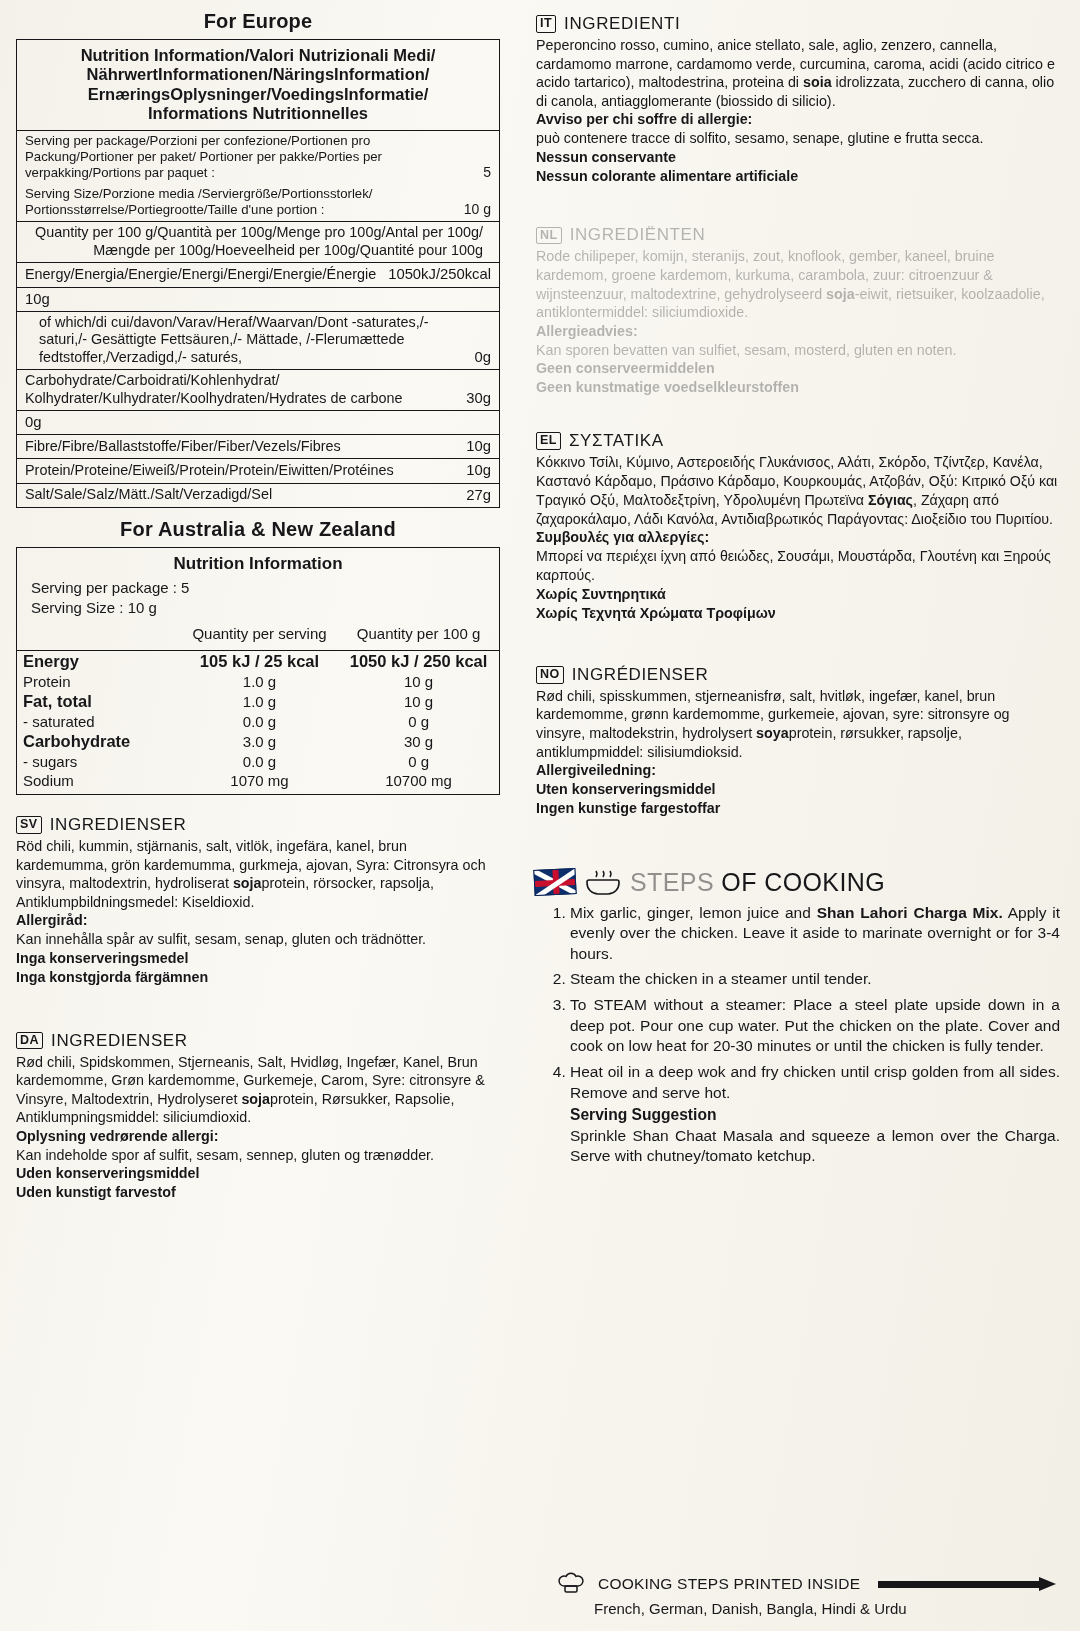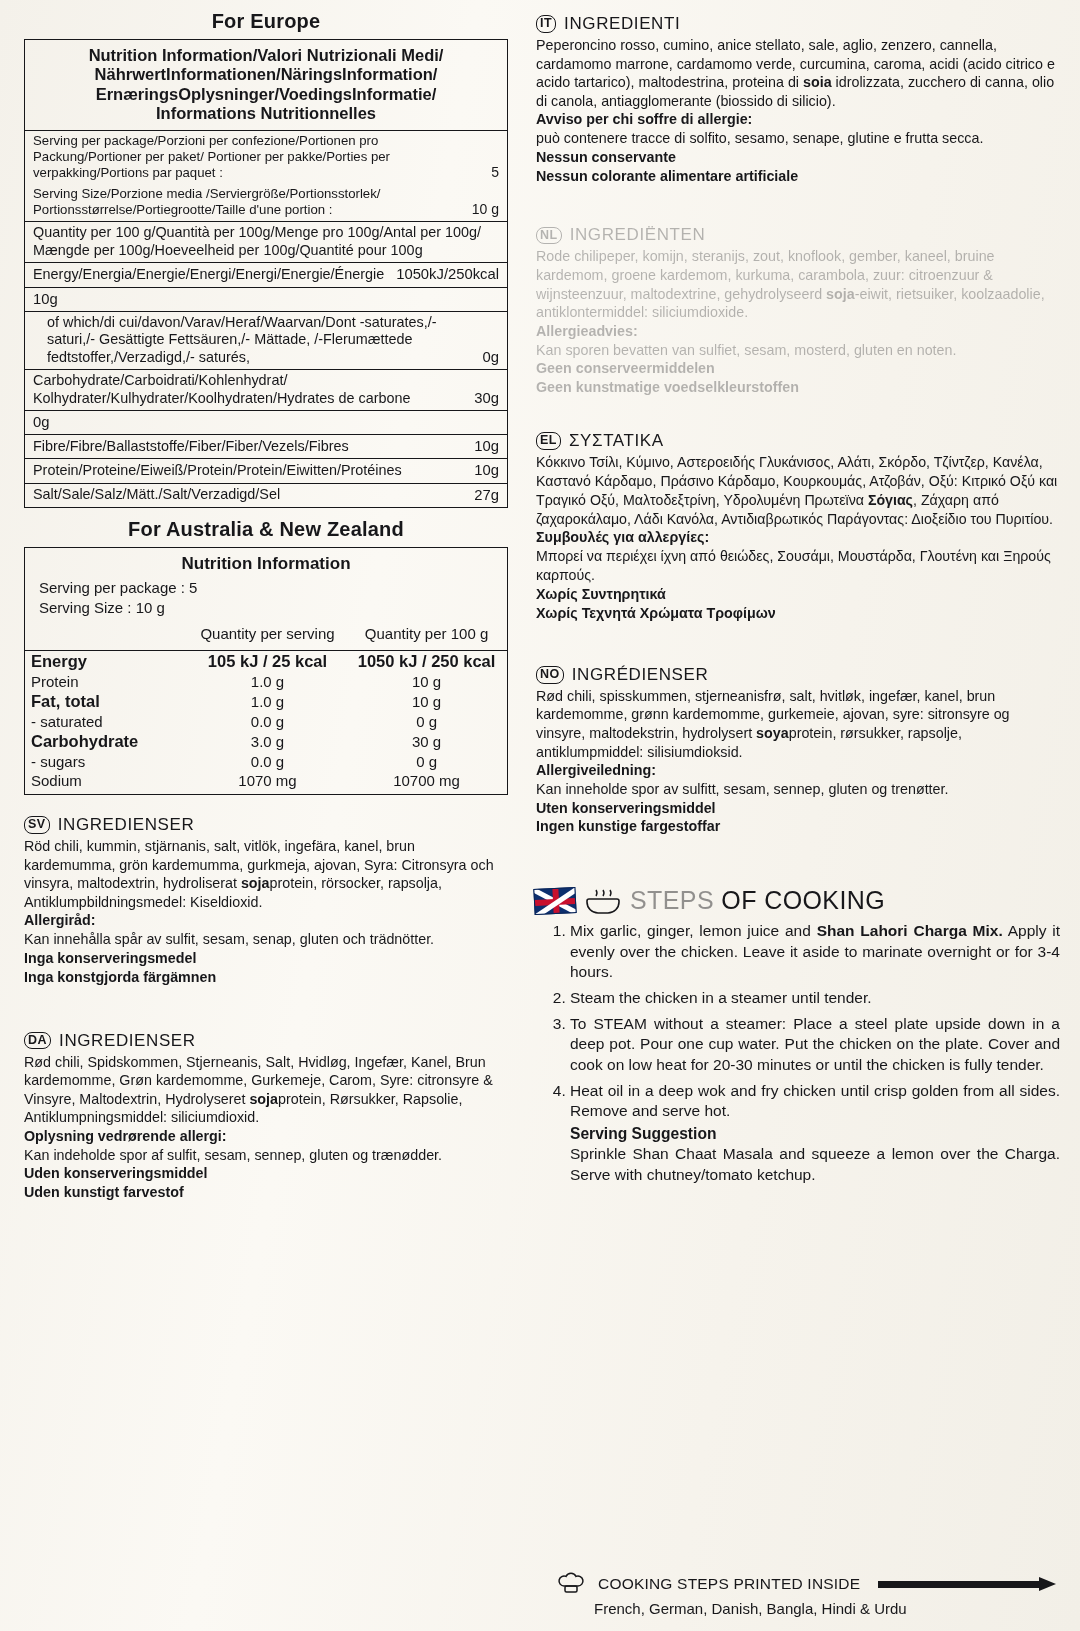--- a/index.html
+++ b/index.html
@@ -10,21 +10,21 @@
     font-family: "Liberation Sans", sans-serif;
     color: #17171a;
     position: relative;
     overflow: hidden;
   }
   .page {
     position: absolute; inset: 0;
     background: linear-gradient(100deg,#f4f1ea 0%,#fbf9f4 35%,#f6f3ec 70%,#f2efe7 100%);
   }
   .col-left {
-    position: absolute; left: 16px; top: 0; width: 500px; height: 1631px;
+    position: absolute; left: 8px; top: 0; width: 500px; height: 1631px;
   }
   .col-right {
     position: absolute; left: 528px; top: 0; width: 540px; height: 1631px;
   }
 
   
   .region-title {
     text-align: center; font-size: 20px; font-weight: 700; letter-spacing:.2px;
     margin: 10px 0 6px 0;
   }
@@ -40,21 +40,21 @@
   .nut-head div { white-space: nowrap; }
   .hr { border-top: 1.3px solid #17171a; }
 
   .row {
     display: flex; align-items: flex-end; justify-content: space-between;
     padding: 2px 8px 3px 8px;
     font-size: 13.2px; line-height: 1.22;
   }
   .row .lab { flex: 1 1 auto; padding-right: 8px; }
   .row .val { flex: 0 0 auto; font-size: 14px; white-space: nowrap; }
-  .row.center .lab { }
+  .row.center .lab { text-align: right; }
   .row.indent .lab { padding-left: 14px; }
   .row.big { font-size: 14.4px; }
   .row.big .val { font-size: 14.8px; }
   .row.tall { min-height: 30px; align-items: flex-end; }
 
   
   .anz-box {
     border: 1.6px solid #17171a; margin: 0 8px; padding: 0 0 4px 0;
   }
   .anz-title { text-align:center; font-weight:700; font-size:17px; padding:6px 0 4px; }
@@ -66,21 +66,21 @@
   .anz-table .c { text-align: center; }
   .anz-table .bold { font-weight: 700; font-size: 16.5px; }
   .anz-sep td { border-top: 1.3px solid #17171a; padding: 0; height: 0; }
 
   
   .ing-block { margin: 0 8px 0 8px; }
   .ing-head {
     display: flex; align-items: center; gap: 8px; margin-bottom: 2px;
   }
   .lang-tag {
-    display: inline-block; border: 1.6px solid #17171a; border-radius: 8px;
+    display: inline-block; border: 1.6px solid #17171a; border-radius: 2px;
     font-size: 12.5px; font-weight: 700; letter-spacing: .5px;
     padding: 0 3px; line-height: 1.25;
   }
   .ing-title { font-size: 17px; letter-spacing: .6px; }
   .ing-body { font-size: 14.3px; line-height: 1.3; }
   .ing-body b { font-weight: 700; }
   .sub-b { font-weight: 700; font-size: 14.3px; line-height: 1.32; }
   .faded { opacity: .30; }
 
   
@@ -331,21 +331,20 @@
       <div class="sub-b">Χωρίς Τεχνητά Χρώματα Τροφίμων</div>
     </div>
 
     <div class="ing-block" style="margin-top:42px">
       <div class="ing-head">
         <span class="lang-tag">NO</span>
         <span class="ing-title">INGRÉDIENSER</span>
       </div>
       <div class="ing-body"><span>Rød chili, spisskummen, stjerneanisfrø, salt, hvitløk, ingefær, kanel, brun kardemomme, grønn kardemomme, gurkemeie, ajovan, syre: sitronsyre og vinsyre, maltodekstrin, hydrolysert </span><b>soya</b><span>protein, rørsukker, rapsolje, antiklumpmiddel: silisiumdioksid.</span></div>
       <div class="sub-b">Allergiveiledning:</div>
-      <div class="ing-body">Kan inneholde spor av sulfitt, sesam, sennep, gluten og trenøtter.</div>
       <div class="sub-b">Uten konserveringsmiddel</div>
       <div class="sub-b">Ingen kunstige fargestoffar</div>
     </div>
 
     <div style="margin-top:50px">
       <div class="steps-head">
         <span class="flag">
             <i class="h"></i>
             <i class="v"></i>
           </span>

